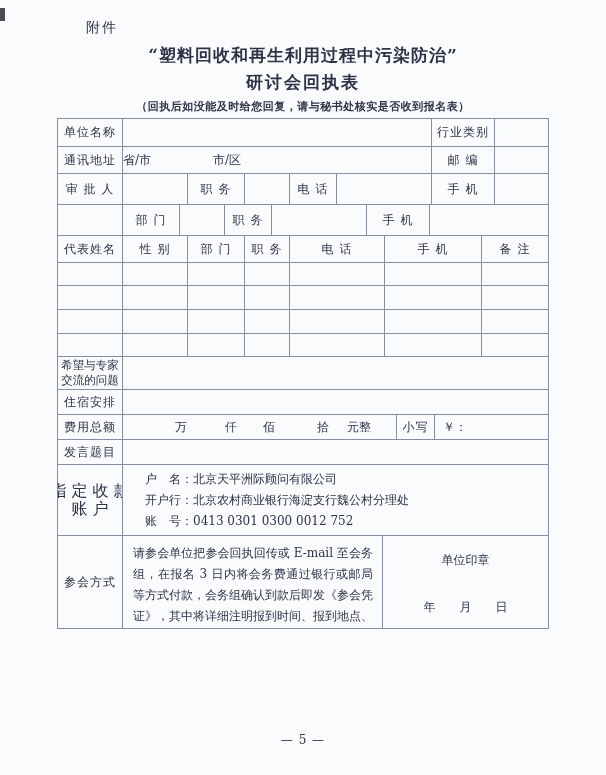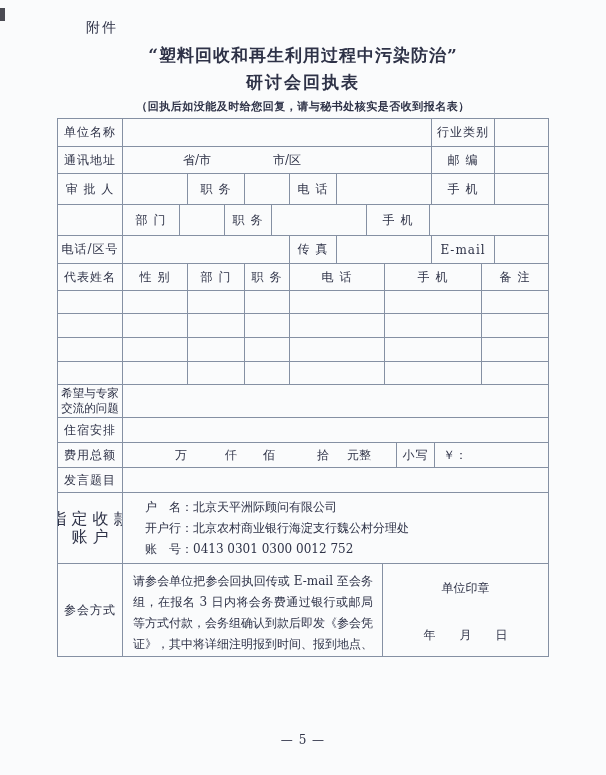--- a/index.html
+++ b/index.html
@@ -72,21 +72,21 @@
     <div class="r" style="height:28px">
       <div class="c lab" style="width:65px">单位名称</div>
       <div class="c" style="width:309px"></div>
       <div class="c lab" style="width:63px">行业类别</div>
       <div class="c last" style="width:53px"></div>
     </div>
 
     <div class="r" style="height:27px">
       <div class="c lab" style="width:65px">通讯地址</div>
       <div class="c left" style="width:309px">
-        <span style="margin-left:60px">省/市</span>
+        <span style="">省/市</span>
         <span style="margin-left:62px">市/区</span>
       </div>
       <div class="c lab" style="width:63px">邮  编</div>
       <div class="c last" style="width:53px"></div>
     </div>
 
     <div class="r" style="height:31px">
       <div class="c lab" style="width:65px">审 批 人</div>
       <div class="c" style="width:65px"></div>
       <div class="c lab" style="width:57px">职  务</div>
@@ -100,28 +100,20 @@
     <div class="r" style="height:31px">
       <div class="c" style="width:65px"></div>
       <div class="c lab" style="width:57px">部  门</div>
       <div class="c" style="width:45px"></div>
       <div class="c lab" style="width:47px">职  务</div>
       <div class="c" style="width:95px"></div>
       <div class="c lab" style="width:63px">手  机</div>
       <div class="c last" style="width:53px"></div>
     </div>
 
-    <div class="r" style="height:28px">
-      <div class="c lab" style="width:65px">电话/区号</div>
-      <div class="c" style="width:167px"></div>
-      <div class="c lab" style="width:47px">传  真</div>
-      <div class="c" style="width:95px"></div>
-      <div class="c lab" style="width:63px">E-mail</div>
-      <div class="c last" style="width:53px"></div>
-    </div>
 
     <div class="r" style="height:27px">
       <div class="c lab" style="width:65px">代表姓名</div>
       <div class="c lab" style="width:65px">性  别</div>
       <div class="c lab" style="width:57px">部  门</div>
       <div class="c lab" style="width:45px">职  务</div>
       <div class="c lab" style="width:95px">电  话</div>
       <div class="c lab" style="width:97px">手  机</div>
       <div class="c lab last" style="width:66px">备  注</div>
     </div>

